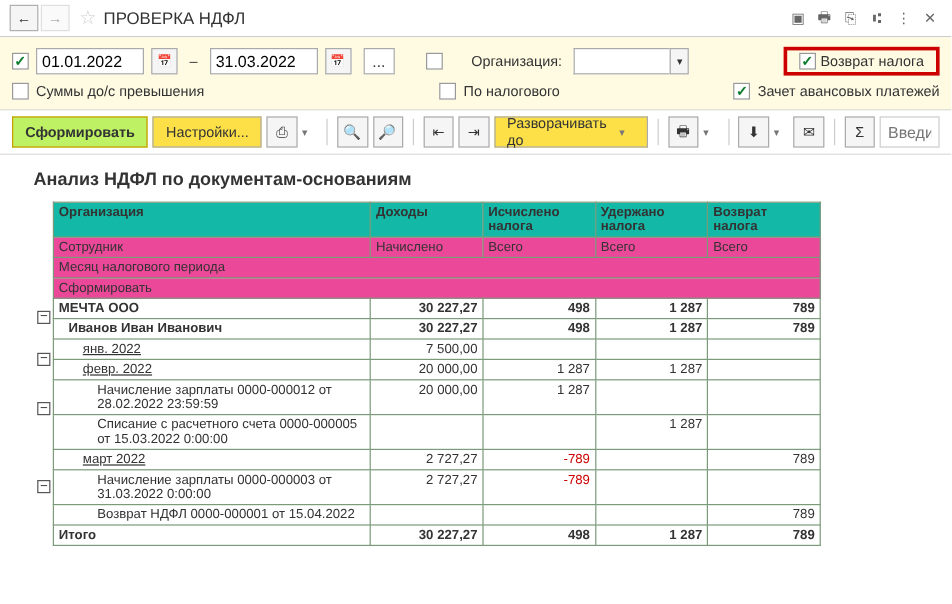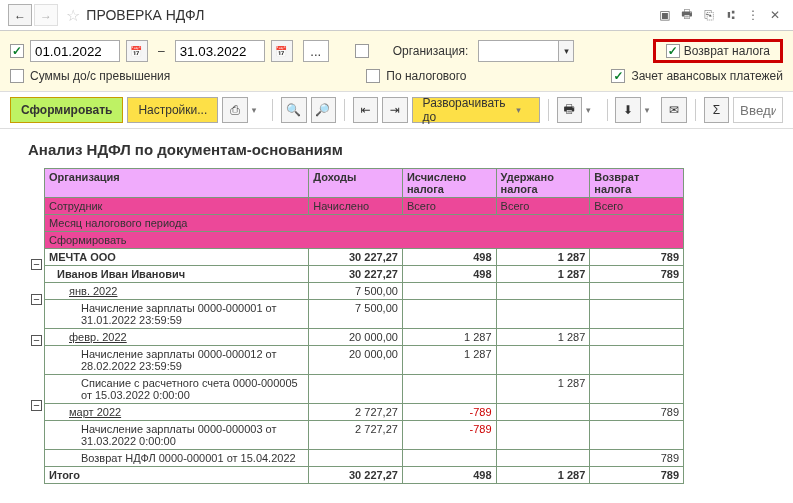--- a/index.html
+++ b/index.html
@@ -37,21 +37,21 @@
 
 .report { padding: 8px 16px; }
 .rtitle { font-size: 15px; font-weight: bold; margin: 4px 0 10px 12px; }
 .grid-wrap { display: flex; }
 .tree-col { width: 28px; }
 .tree-col .cell { height: 17px; display: flex; align-items: center; justify-content: flex-end; padding-right: 2px; font-size: 10px; color: #333; }
 .tree-col .box { width: 11px; height: 11px; border: 1px solid #555; background: #fff; display: flex; align-items: center; justify-content: center; font-size: 11px; line-height: 1; cursor: pointer; }
 
 table.rep { border-collapse: collapse; width: 640px; }
 table.rep th, table.rep td { border: 1px solid #7a9a7a; padding: 2px 4px; font-size: 11px; vertical-align: top; }
-table.rep th { background: #f0abfc; font-weight: bold; text-align: left; }
+table.rep th { background: #14b8a6; font-weight: bold; text-align: left; }
 table.rep th.sub { background: #ec4899; font-weight: normal; }
 table.rep .num { text-align: right; }
 table.rep .neg { color: #c00; }
 table.rep .b { font-weight: bold; margin-left: 16px; }
 table.rep .ind1 { padding-left: 12px; }
 table.rep .ind2 { padding-left: 24px; text-decoration: underline; }
 table.rep .ind3 { padding-left: 36px; }
 .col-org { width: 220px; }
 .col-d { width: 78px; }
 </style>
@@ -194,27 +194,20 @@
             <td class="num b">789</td>
           </tr>
           <tr>
             <td class="ind2">янв. 2022</td>
             <td class="num">7 500,00</td>
             <td class="num"></td>
             <td class="num"></td>
             <td class="num"></td>
           </tr>
           <tr>
-            <td class="ind3">Начисление зарплаты 0000-000001 от 31.01.2022 23:59:59</td>
-            <td class="num">7 500,00</td>
-            <td class="num"></td>
-            <td class="num"></td>
-            <td class="num"></td>
-          </tr>
-          <tr>
             <td class="ind2">февр. 2022</td>
             <td class="num">20 000,00</td>
             <td class="num">1 287</td>
             <td class="num">1 287</td>
             <td class="num"></td>
           </tr>
           <tr>
             <td class="ind3">Начисление зарплаты 0000-000012 от 28.02.2022 23:59:59</td>
             <td class="num">20 000,00</td>
             <td class="num">1 287</td>

